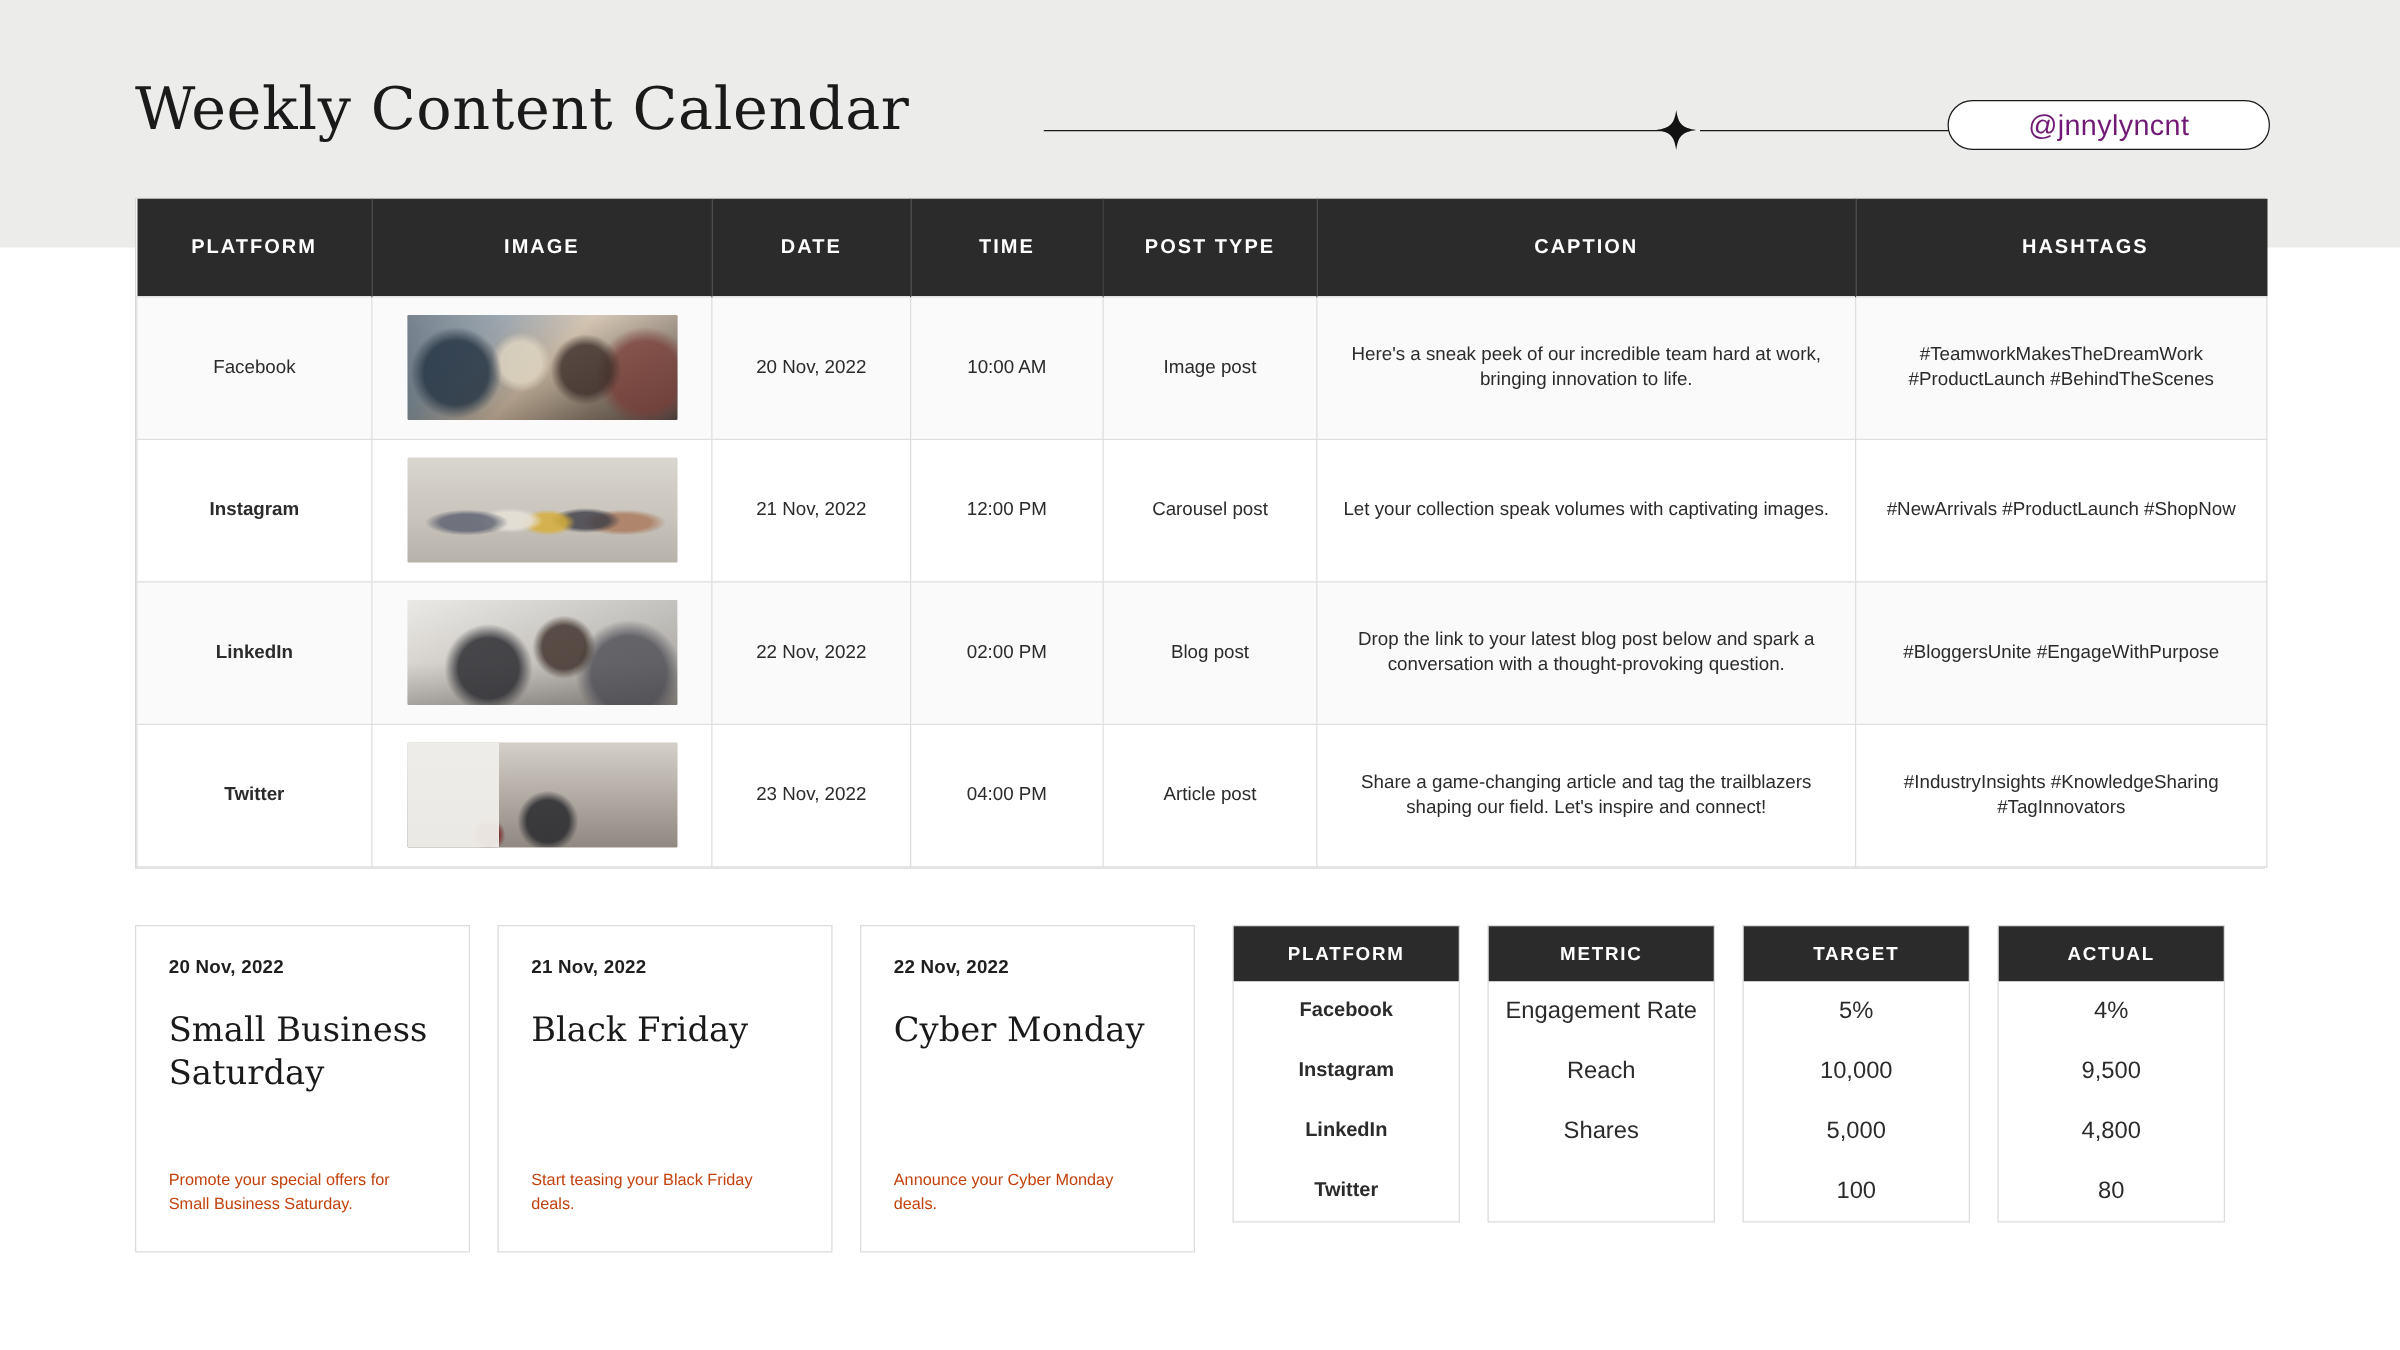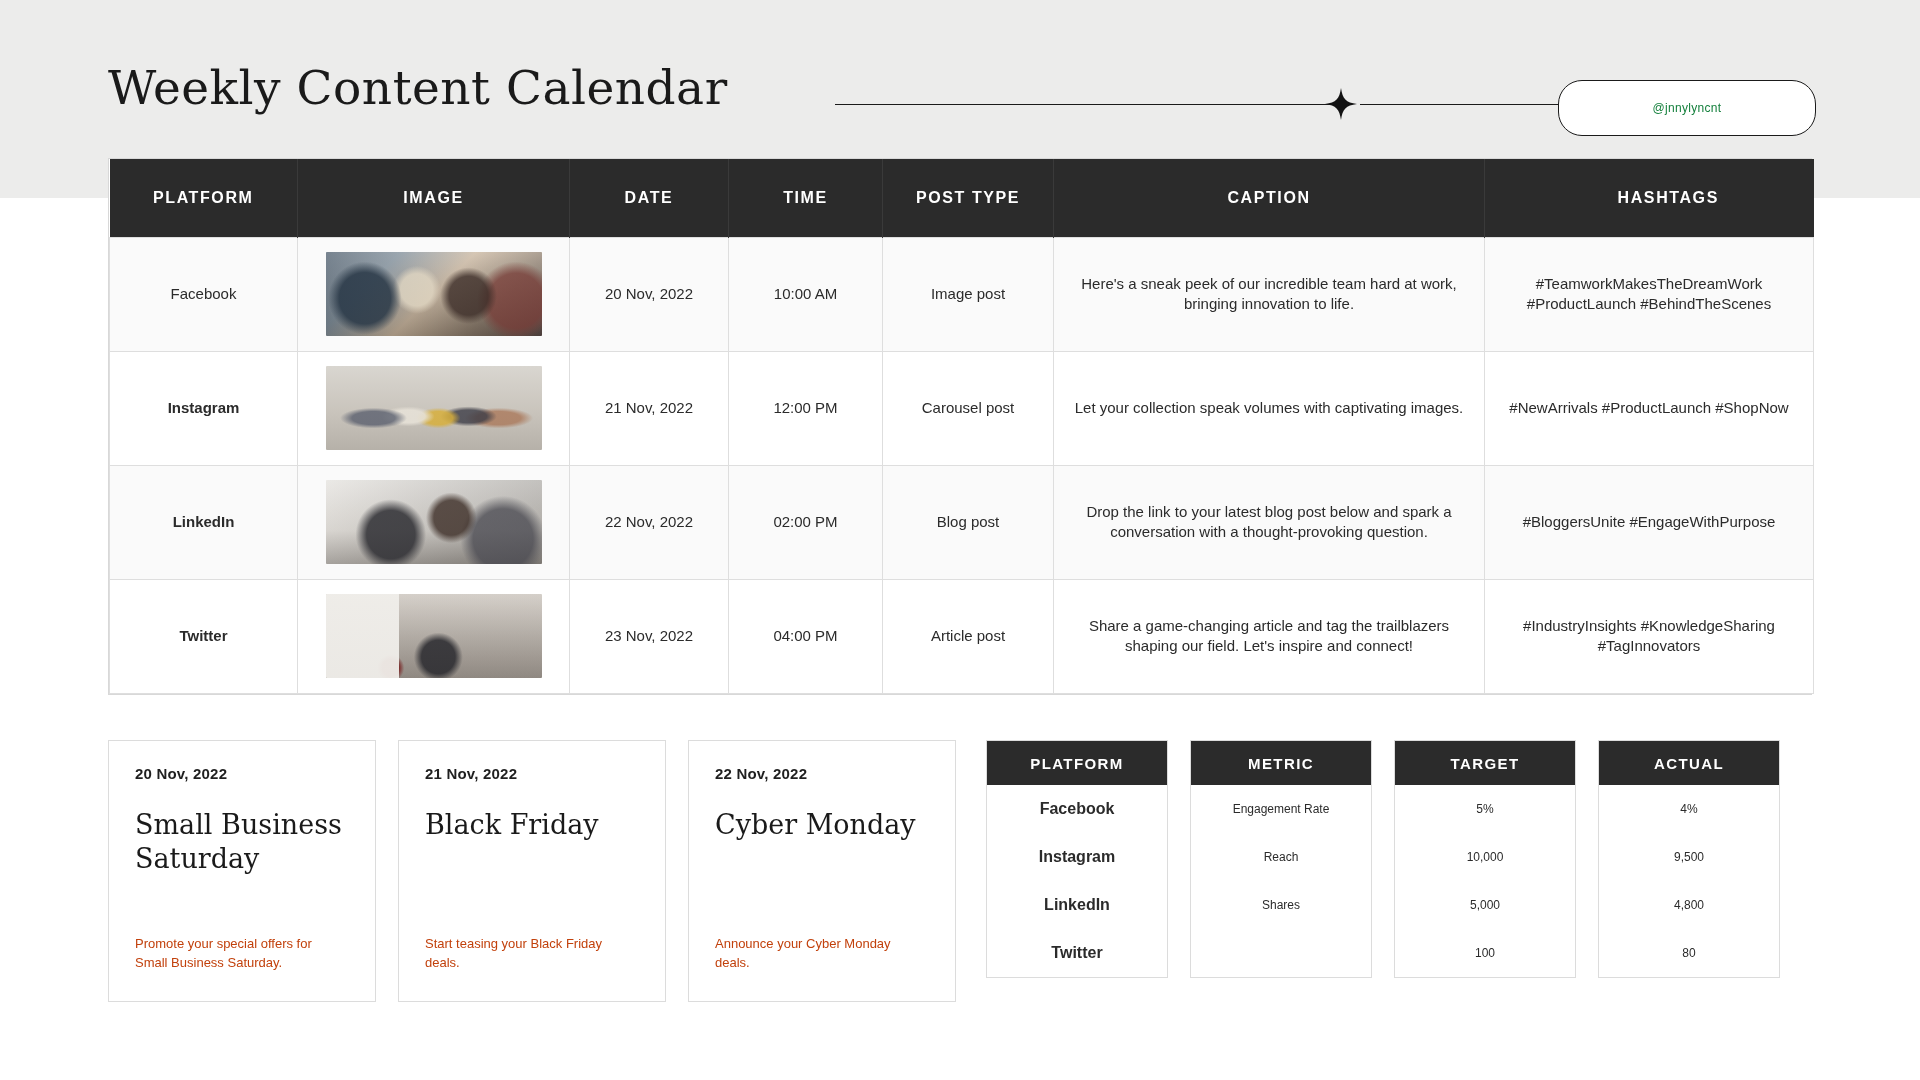--- a/index.html
+++ b/index.html
@@ -30,24 +30,24 @@
     background: #1a1a1a;
   }
   .sparkle {
     position: absolute; left: 1325px; top: 88px; width: 32px; height: 32px;
   }
   .rule2 {
     position: absolute; left: 1360px; top: 104px; width: 200px; height: 1px;
     background: #1a1a1a;
   }
   .handle-pill {
-    position: absolute; left: 1558px; top: 80px; width: 258px; height: 56px;
+    position: absolute; left: 1558px; top: 80px; width: 258px; height: 40px;
     border: 1.5px solid #1a1a1a; border-radius: 24px; background: #ffffff;
     display: flex; align-items: center; justify-content: center;
-    font-size: 12px; color: #15803d; letter-spacing: .3px;
+    font-size: 23px; color: #701a75; letter-spacing: .3px;
   }
 
   
   .table-wrap {
     position: absolute; left: 108px; top: 158px; width: 1704px;
     border: 1px solid #d8d8d8; background: #ffffff;
   }
   table.main { width: 100%; border-collapse: collapse; table-layout: fixed; }
   table.main thead th {
     background: #2b2b2b; color: #ffffff; font-size: 16px; letter-spacing: 1.6px;
@@ -137,21 +137,21 @@
   
   .metrics { position: absolute; left: 986px; top: 740px; display: flex; gap: 22px; }
   .mcol { width: 182px; border: 1px solid #dcdcdc; background: #ffffff; }
   .mcol .mhead {
     background: #2b2b2b; color: #ffffff; height: 44px; display: flex;
     align-items: center; justify-content: center;
     font-size: 15px; font-weight: 700; letter-spacing: 1.4px;
   }
   .mcol .mcell {
     height: 48px; display: flex; align-items: center; justify-content: center;
-    font-size: 12px; color: #2b2b2b;
+    font-size: 19px; color: #2b2b2b;
   }
   .mcol.platforms .mcell { font-weight: 700; font-size: 16px; }
 </style>
 </head>
 <body>
 
 <div class="page">
 
   <div class="top-band"></div>
 

